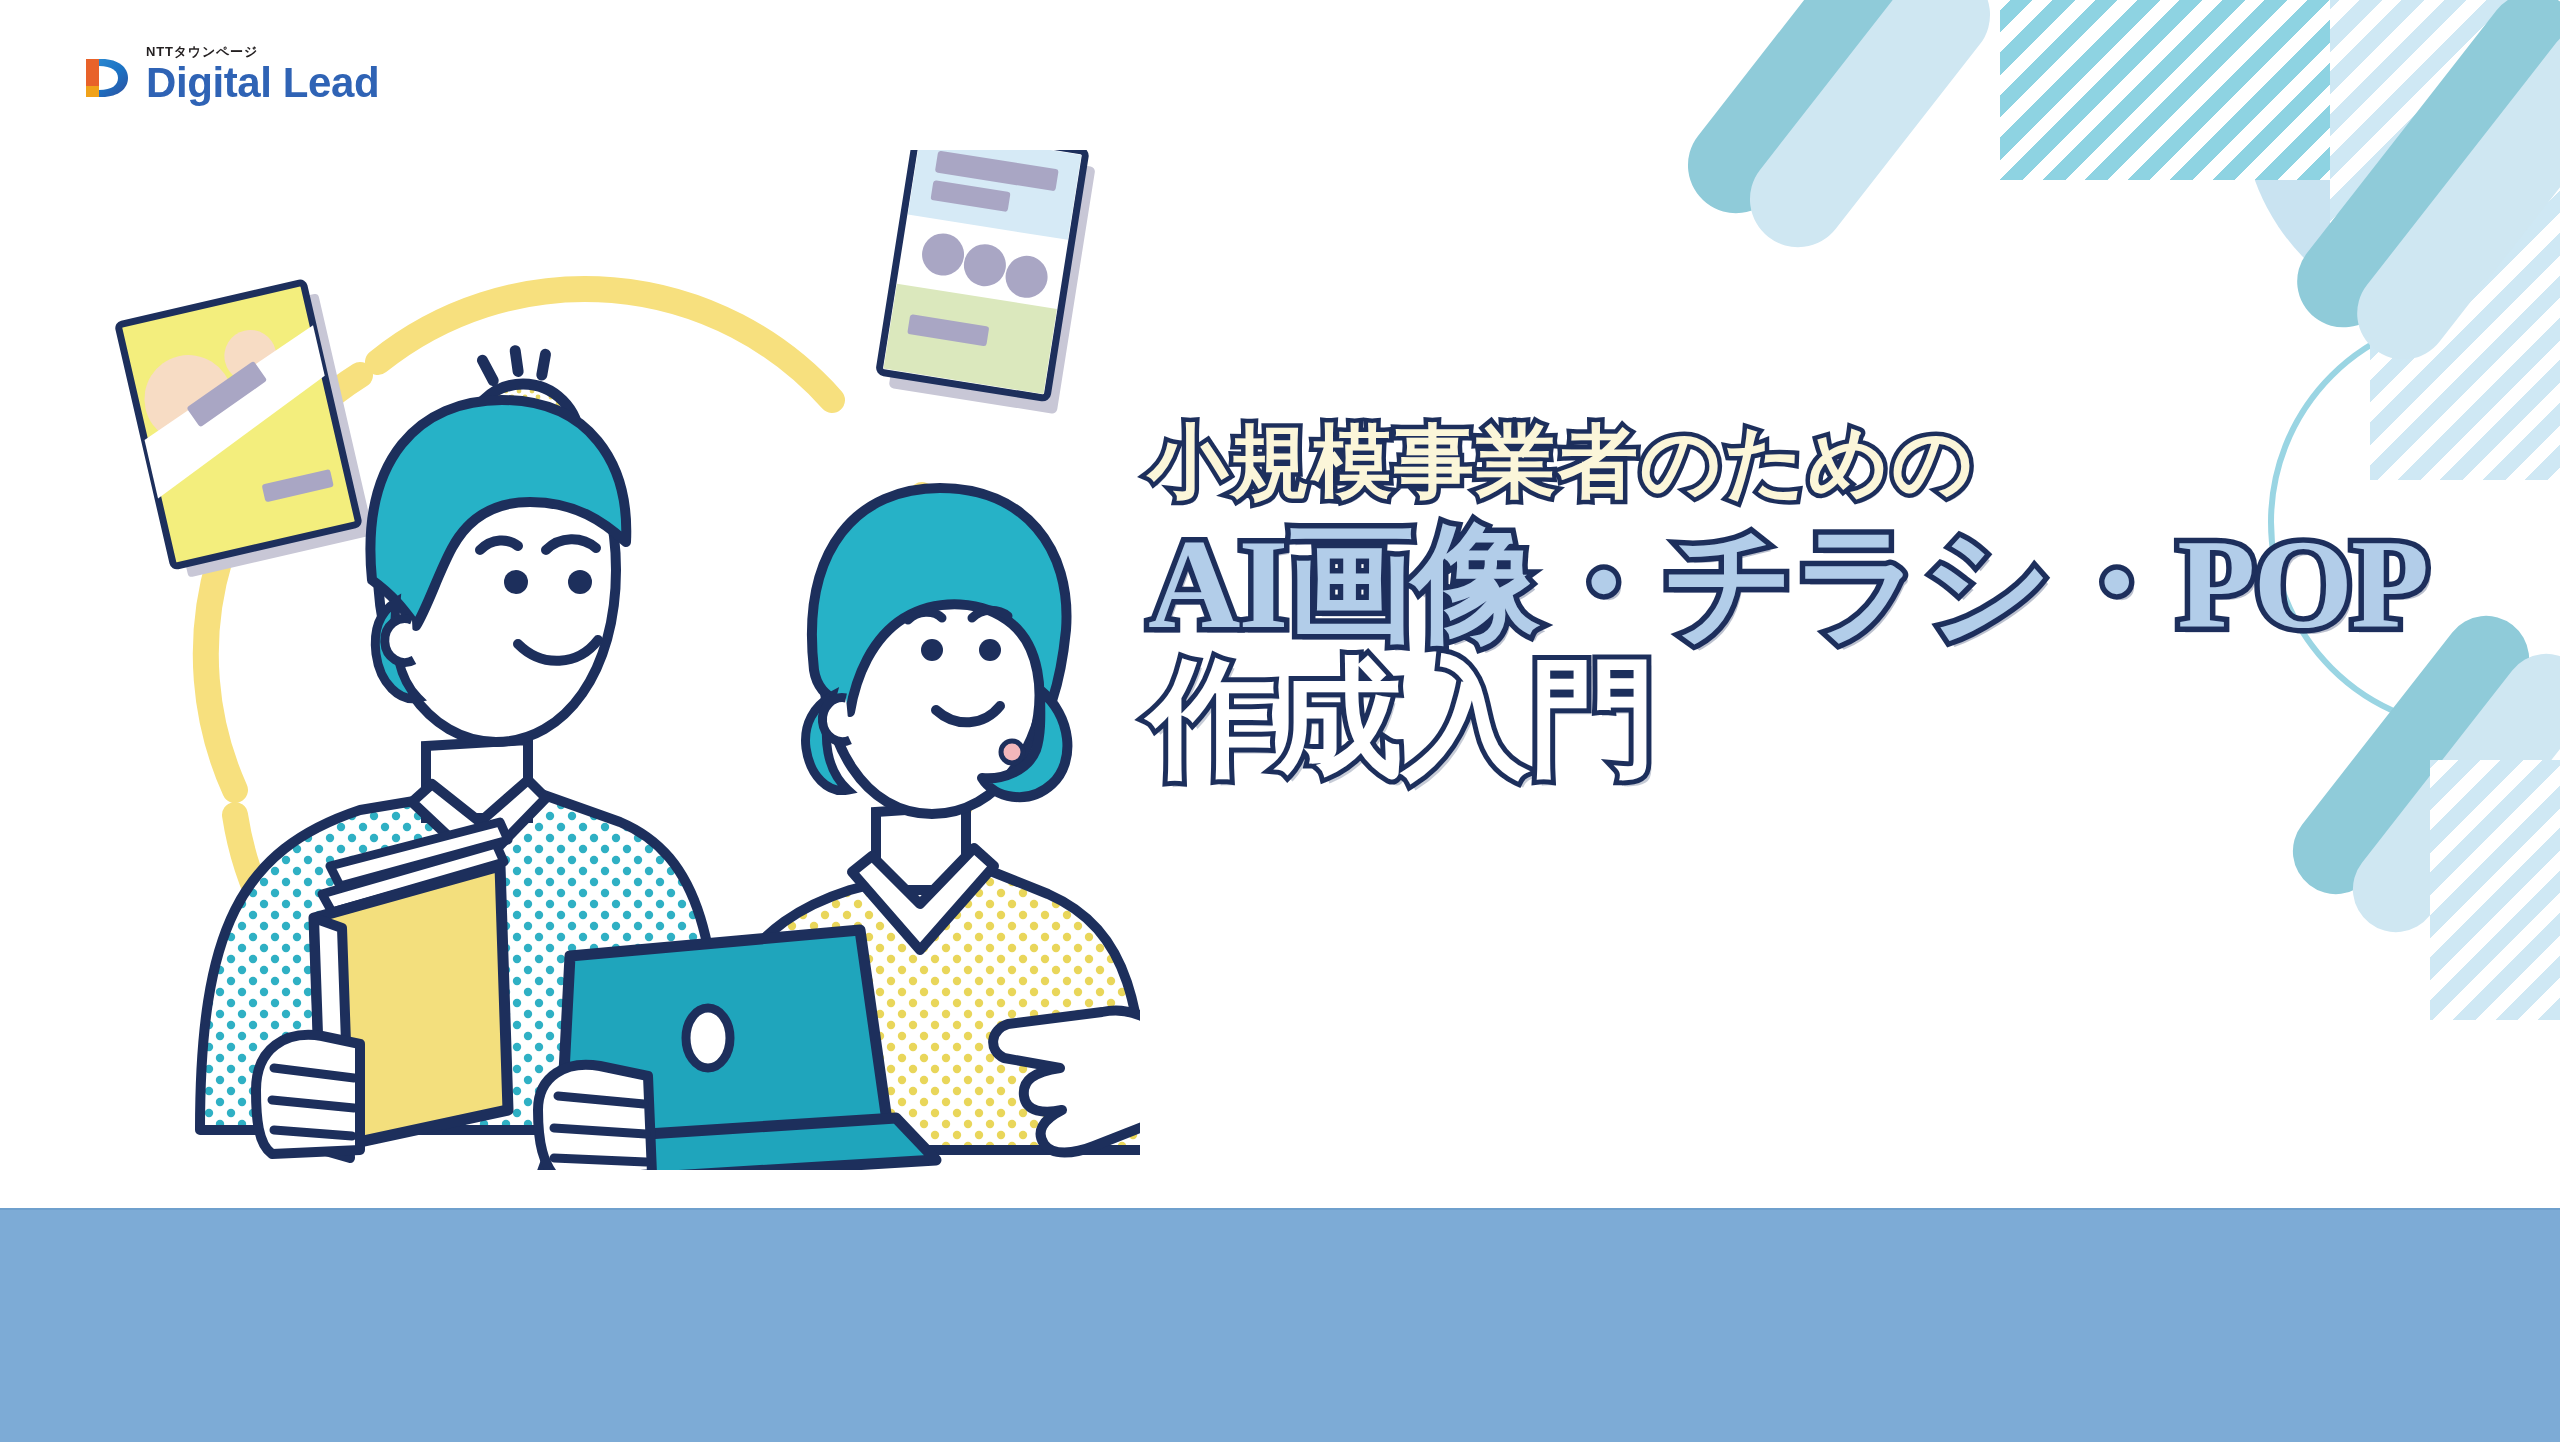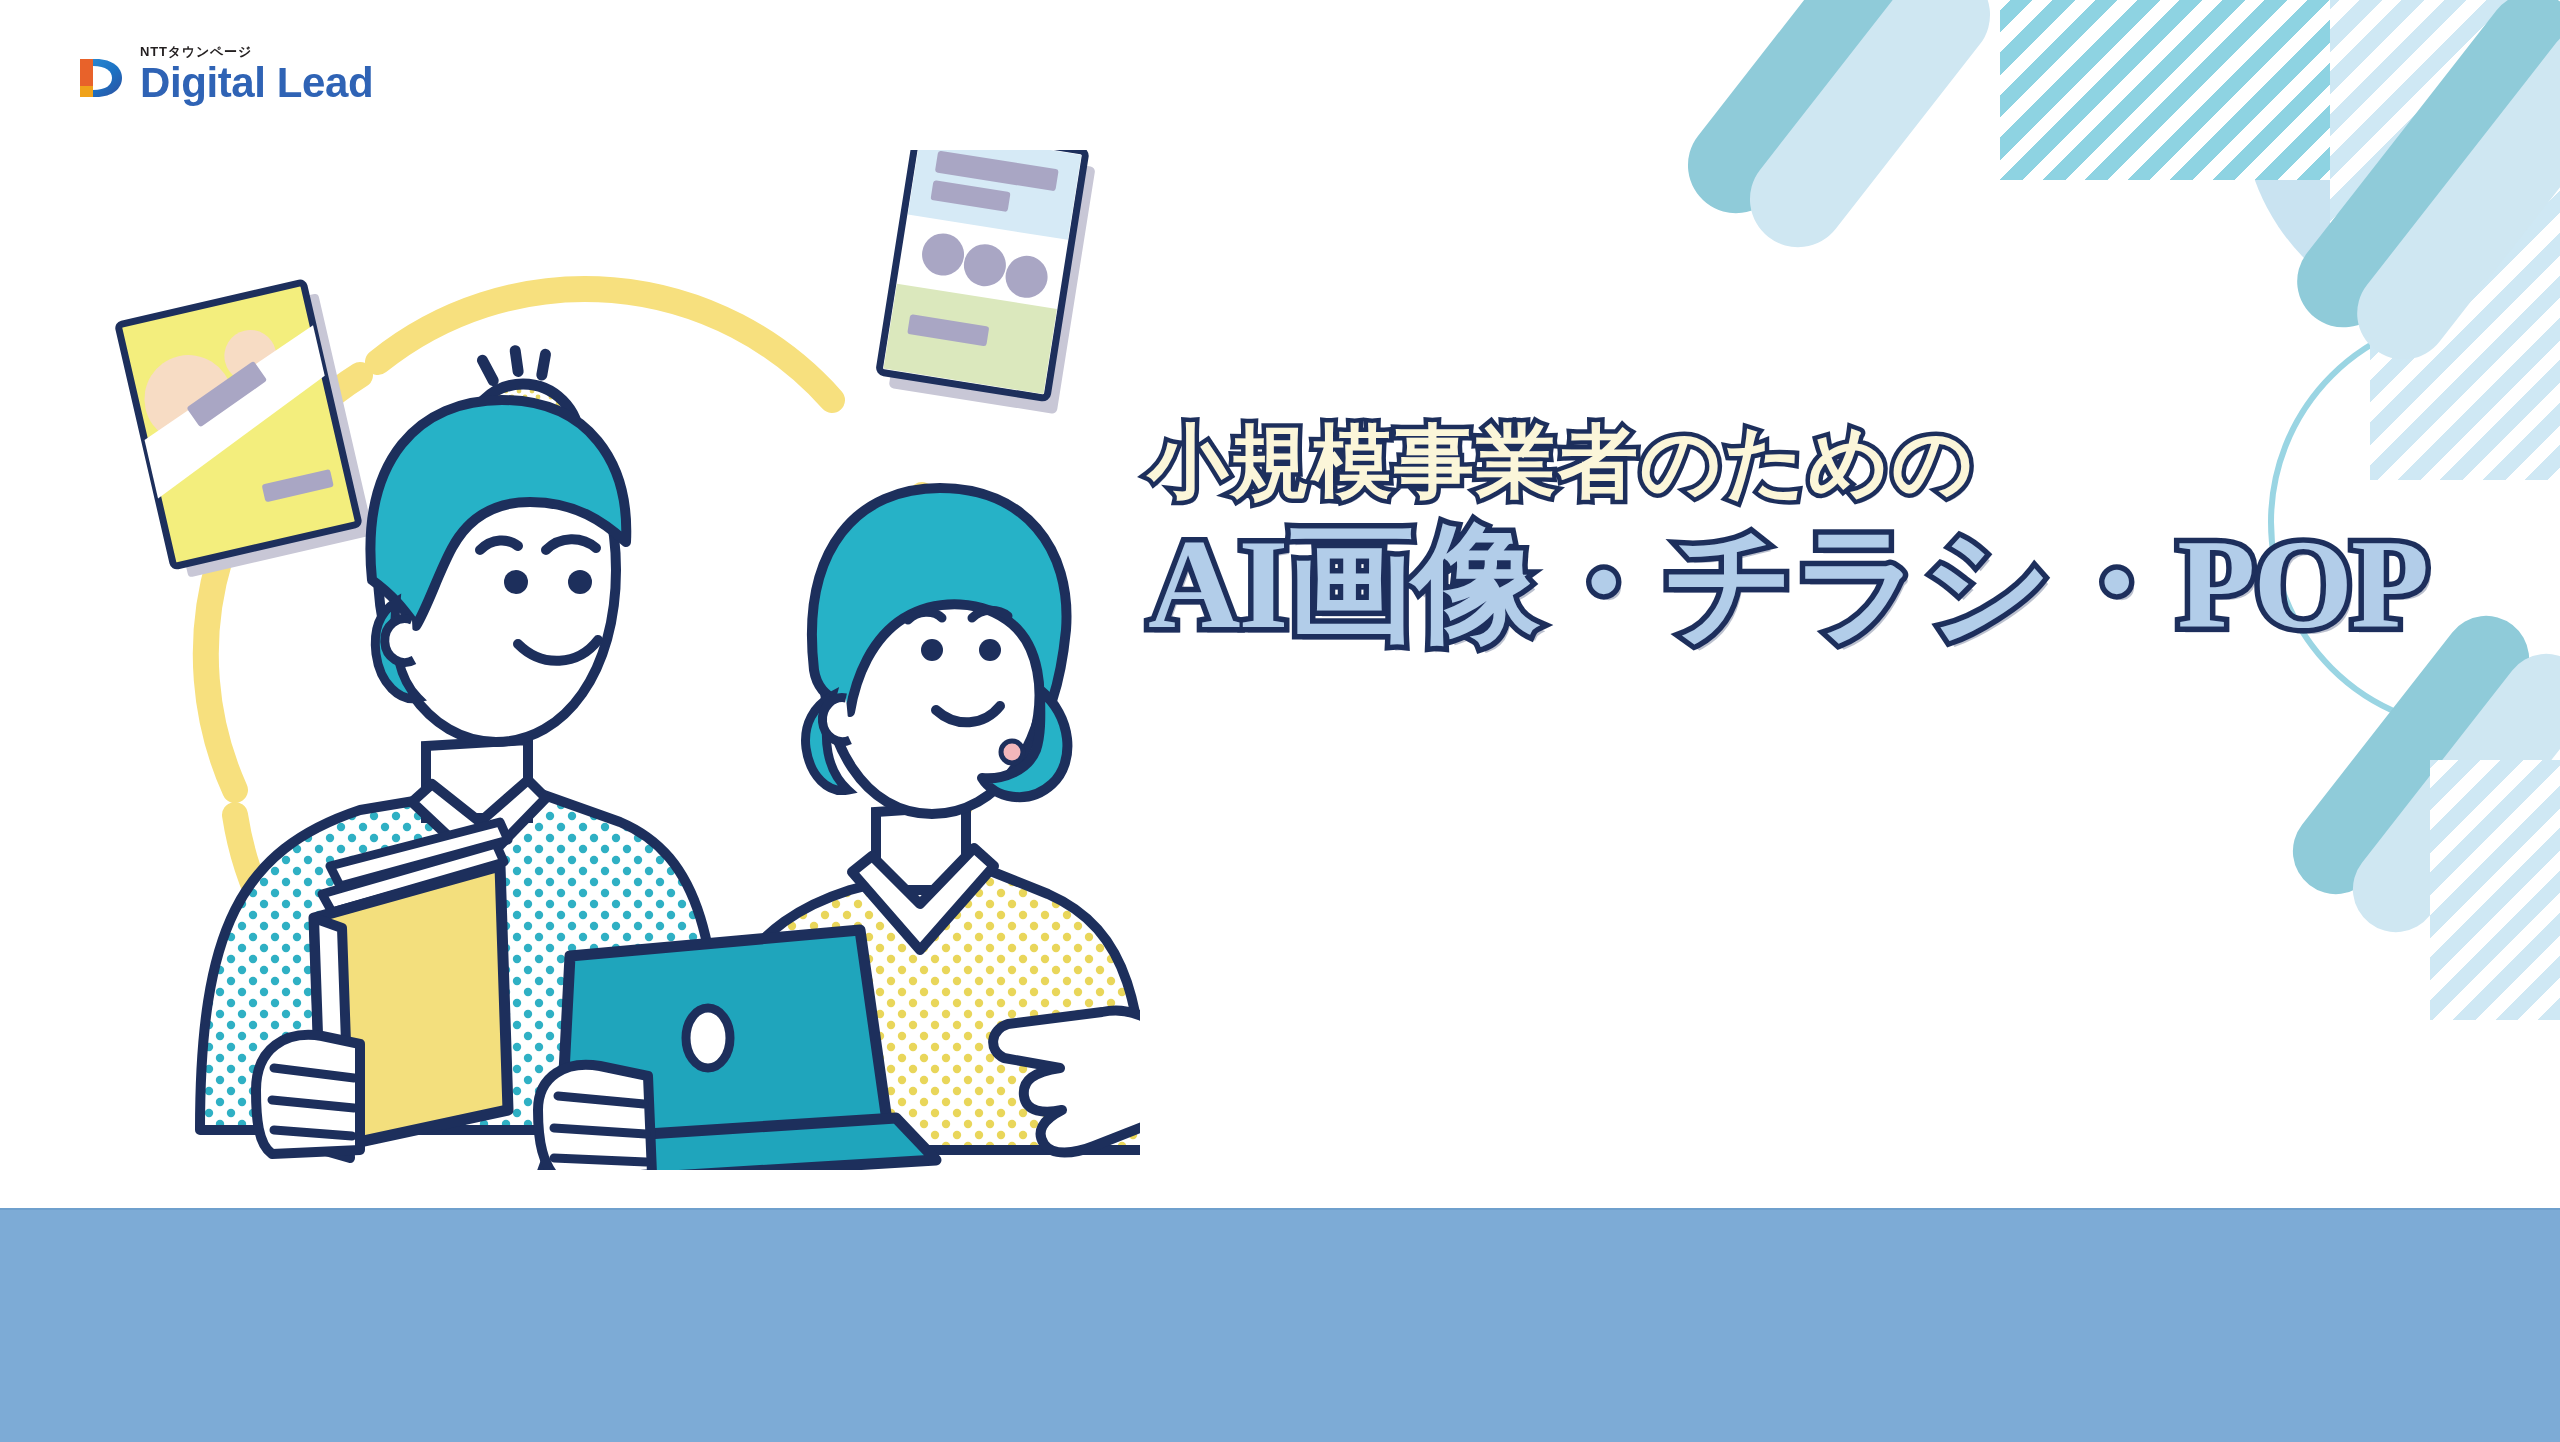--- a/index.html
+++ b/index.html
@@ -22,21 +22,21 @@
   .stripes.pale > .inner{
     background:repeating-linear-gradient(135deg,
        #cfe8f4 0px,#cfe8f4 16px,
        #ffffff 16px,#ffffff 30px);
   }
 
   .blob{position:absolute;border-radius:50%;}
   .ring-outline{position:absolute;border-radius:50%;border:6px solid #9ad5e3;background:transparent;}
 
   
-  #logo{position:absolute;left:72px;top:45px;display:flex;align-items:flex-end;gap:12px;}
+  #logo{position:absolute;left:78px;top:45px;display:flex;align-items:flex-end;gap:12px;}
   #logo-mark{position:relative;width:56px;height:56px;flex:none;}
   #logo-text{display:flex;flex-direction:column;justify-content:flex-end;padding-bottom:2px;}
   #logo-kana{font-size:13px;font-weight:700;color:#231f20;letter-spacing:.8px;line-height:1;margin-bottom:4px;}
   #logo-name{font-size:42px;font-weight:700;color:#2f63b5;letter-spacing:-.4px;line-height:1;}
 
   
   #illus{position:absolute;left:60px;top:150px;width:1080px;height:1020px;}
   #illus svg{width:100%;height:100%;display:block;}
 
   
@@ -348,18 +348,19 @@
         <path d="M498 946 L584 954" stroke="#1d2f5c" stroke-width="9" stroke-linecap="round" fill="none"></path>
         <path d="M494 978 L586 984" stroke="#1d2f5c" stroke-width="9" stroke-linecap="round" fill="none"></path>
         <path d="M494 1008 L586 1012" stroke="#1d2f5c" stroke-width="9" stroke-linecap="round" fill="none"></path>
       </g>
     </svg>
   </div>
 
   <div id="headline">
     <div class="hl-line" id="hl-sub">小規模事業者のための</div>
     <div class="hl-line" id="hl-main1">AI画像・チラシ・POP</div>
+    <div class="hl-line" id="hl-main2">作成入門</div>
   </div>
 
   <div id="band-top-edge"></div>
   <div id="bottom-band"></div>
 
 </div>
 
 </body></html>

